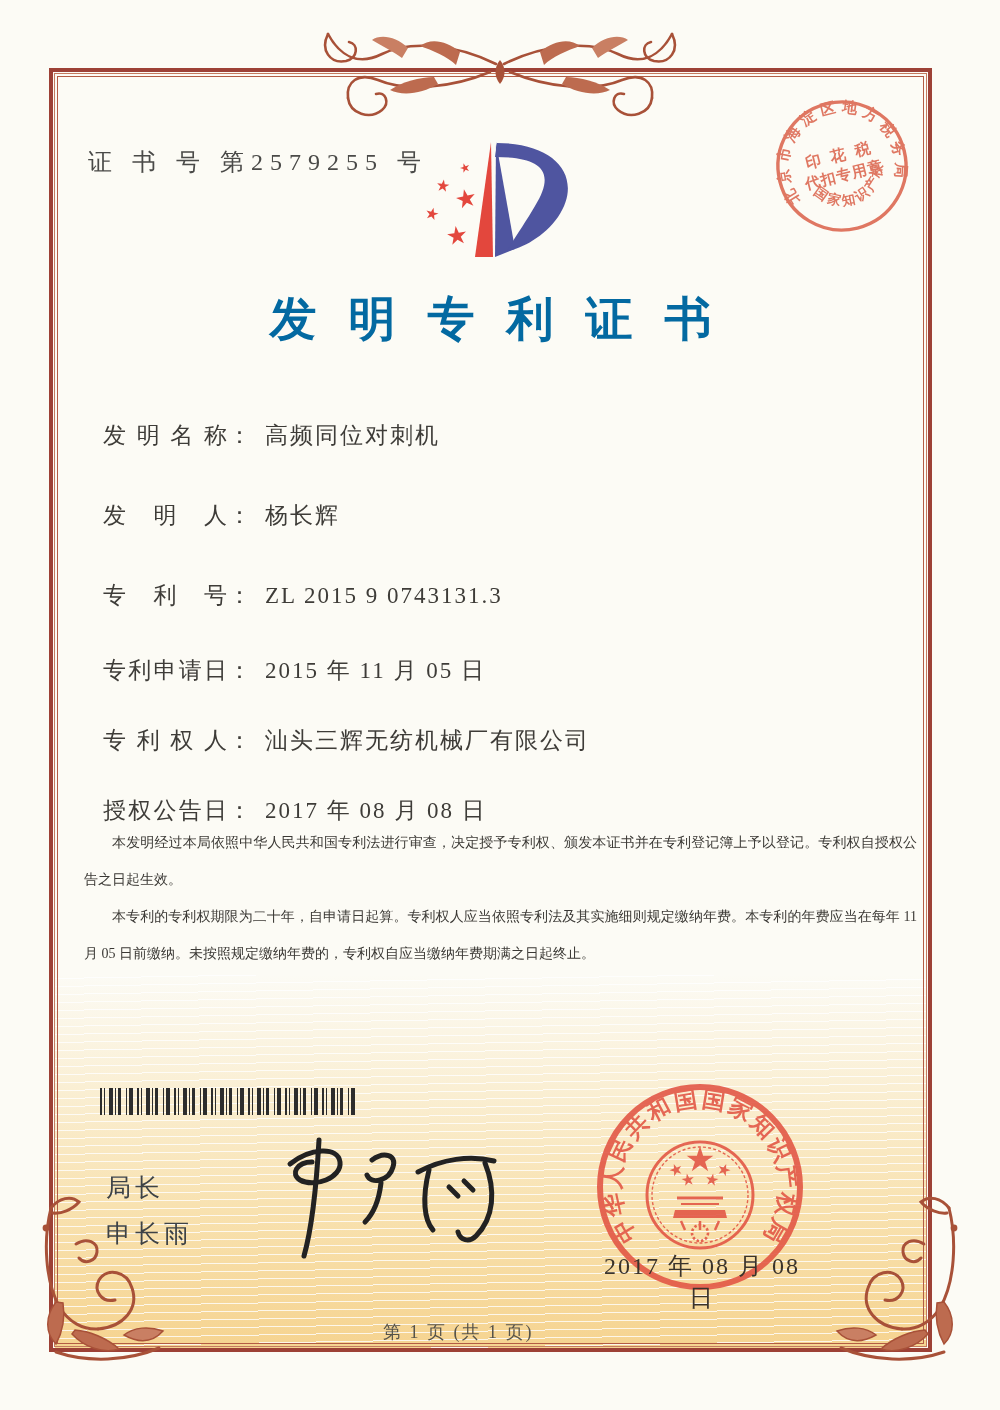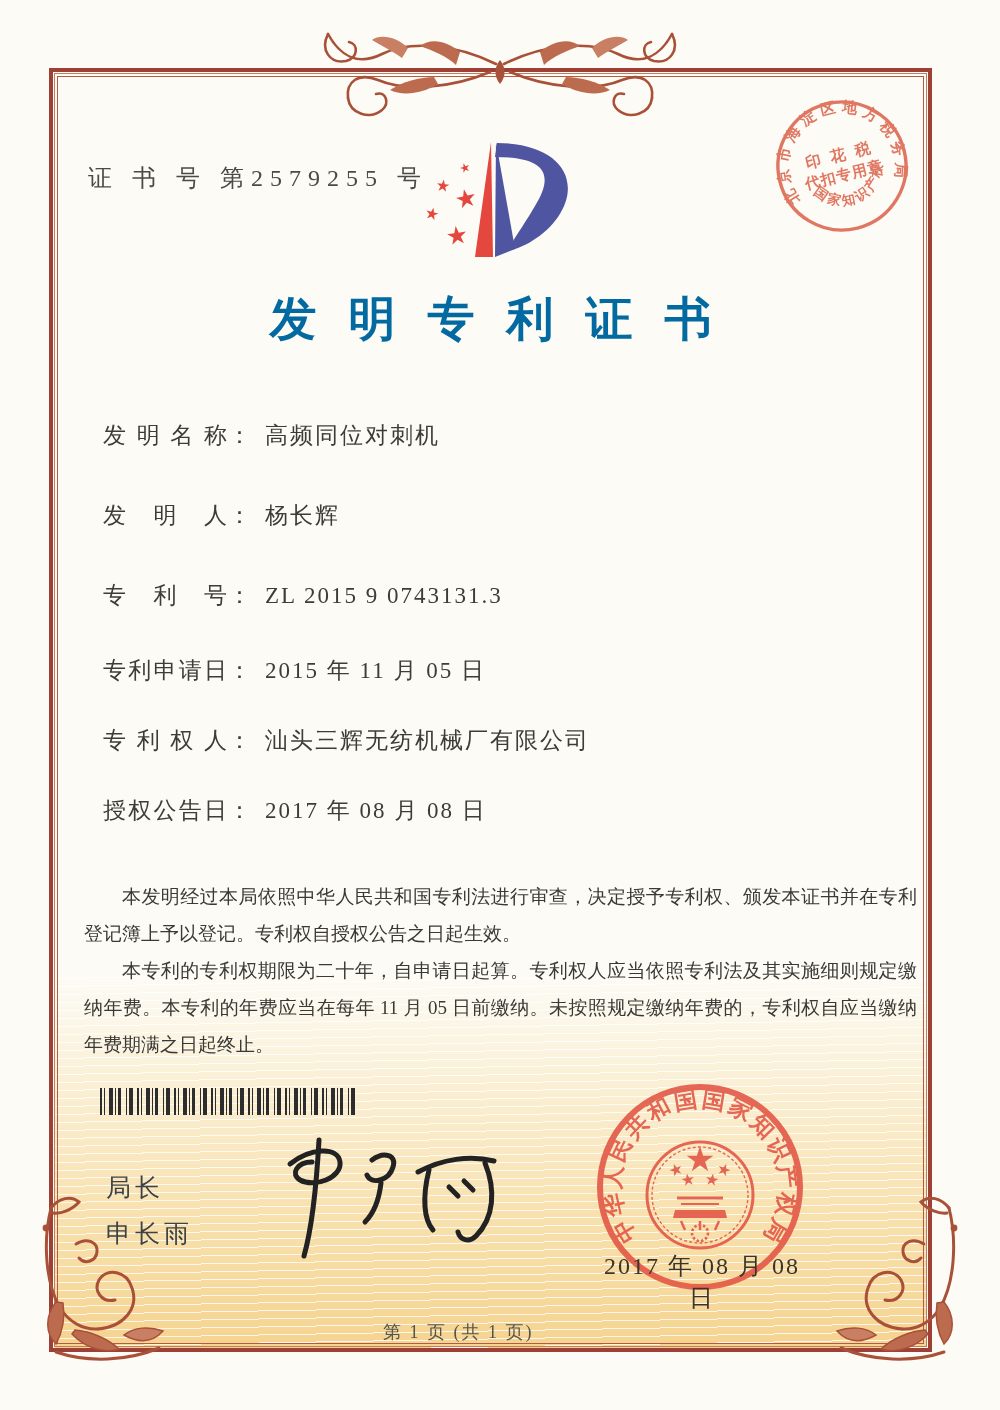--- a/index.html
+++ b/index.html
@@ -16,30 +16,30 @@
   .warm-zone{
     position:absolute;left:55px;right:74px;top:975px;height:377px;z-index:1;
     background:
       repeating-linear-gradient(179deg, rgba(255,255,255,0) 0 3px, rgba(255,255,255,.8) 3px 4px, rgba(255,255,255,0) 4px 8px),
       linear-gradient(180deg, rgba(249,233,196,0) 0%, rgba(248,226,176,.45) 28%, rgba(247,219,158,.8) 62%, rgba(245,209,138,.95) 100%);
   }
   
   .orn{position:absolute;z-index:3;pointer-events:none;}
   
   .content{position:absolute;inset:0;z-index:4;}
-  .cert-no{position:absolute;left:88px;top:162px;font-size:24px;letter-spacing:7px;color:#4a4a48;}
+  .cert-no{position:absolute;left:88px;top:146px;font-size:24px;letter-spacing:7px;color:#4a4a48;}
   .logo{position:absolute;left:405px;top:130px;}
   .title{position:absolute;left:49px;width:883px;top:288px;text-align:center;font-size:47px;font-weight:bold;letter-spacing:32px;text-indent:32px;color:#0369a1;}
   .fields{position:absolute;left:103px;top:0;}
   .f-row{position:absolute;left:0;white-space:nowrap;font-size:23px;color:#3e3c38;}
   .f-label{display:inline-block;width:124px;text-align:justify;text-align-last:justify;vertical-align:bottom;}
   .colon{margin:0 2px 0 1px;}
   .f-value{margin-left:12px;letter-spacing:2px;}
   .r0{top:420px}.r1{top:500px}.r2{top:580px}.r3{top:655px}.r4{top:725px}.r5{top:795px}
-  .body-text{position:absolute;left:84px;width:833px;top:878px;font-size:19px;line-height:37px;text-align:justify;color:#3b3935;}
+  .body-text{position:absolute;left:84px;width:833px;top:824px;font-size:14px;line-height:37px;text-align:justify;color:#3b3935;}
   .body-text p{margin:0;text-indent:2em;}
   .barcode{position:absolute;left:100px;top:1088px;width:258px;height:27px;z-index:4;
     background:repeating-linear-gradient(90deg,
       #2d2d2d 0 2px, rgba(0,0,0,0) 2px 4px,
       #2d2d2d 4px 5px, rgba(0,0,0,0) 5px 9px,
       #2d2d2d 9px 13px, rgba(0,0,0,0) 13px 15px,
       #2d2d2d 15px 16px, rgba(0,0,0,0) 16px 18px,
       #2d2d2d 18px 21px, rgba(0,0,0,0) 21px 26px,
       #2d2d2d 26px 27px, rgba(0,0,0,0) 27px 29px,
       #2d2d2d 29px 33px, rgba(0,0,0,0) 33px 37px);

